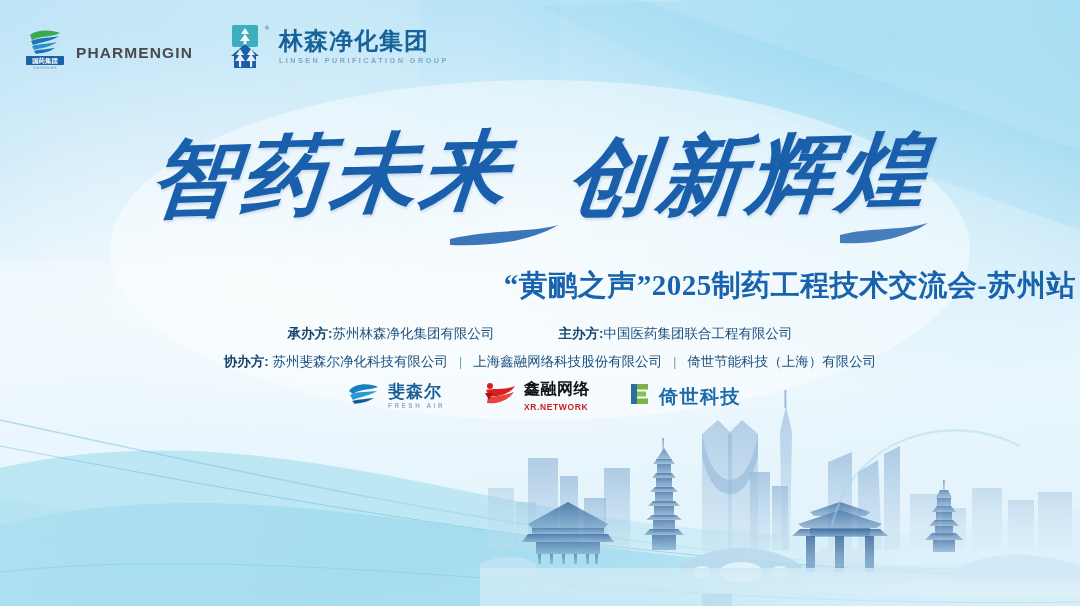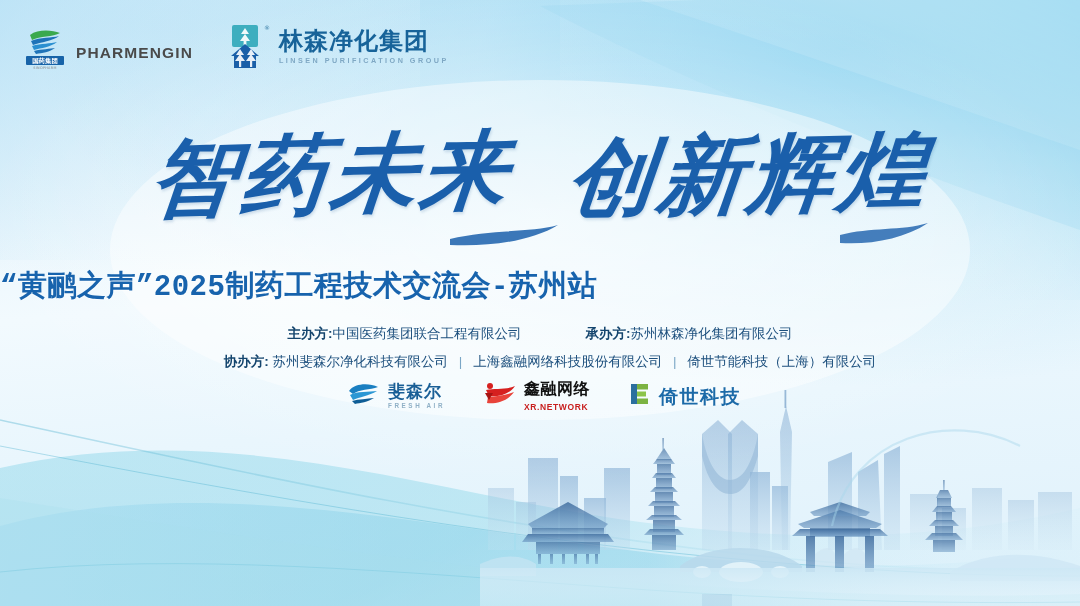--- a/index.html
+++ b/index.html
@@ -43,23 +43,23 @@
     font-size:86px;font-weight:700;color:#1a5fab;
     letter-spacing:4px;line-height:1.08;
     transform:skewX(-7deg) rotate(-1.6deg);
     text-shadow:1px 2px 3px rgba(18,78,140,.18);
     font-style:italic;
   }
   .hl-word.second{transform:skewX(-7deg) rotate(-1.2deg);}
   .brush{position:absolute;pointer-events:none;}
   
   .subtitle{
-    position:absolute;left:0;right:16px;top:266px;text-align:left;
+    position:absolute;left:0;right:4px;top:266px;text-align:right;
     font-size:29px;font-weight:700;color:#1763ad;letter-spacing:.5px;
-    font-family:Liberation Mono, monospace;
+    font-family:Liberation Serif, serif;
     text-shadow:0 1px 1px rgba(255,255,255,.6);
   }
   
   .org-row{
     position:absolute;left:0;right:0;top:325px;
     display:flex;justify-content:center;gap:64px;
     font-size:13.5px;color:#1c4f7d;
   }
   .org-row .lbl{font-weight:700;color:#14456e;}
   .coorg{
@@ -326,24 +326,24 @@
 
   <svg class="brush" style="left:150px;top:205px;" width="800" height="60" viewBox="0 0 800 60" xmlns="http://www.w3.org/2000/svg">
     <path d="M300,34 C340,24 380,28 408,20 C382,36 340,42 300,40 Z" fill="#1a5fab" opacity="0.85"></path>
     <path d="M690,30 C720,22 752,26 778,18 C754,34 720,40 690,38 Z" fill="#1a5fab" opacity="0.8"></path>
   </svg>
 
   <div class="subtitle">“黄鹂之声”2025制药工程技术交流会-苏州站</div>
 
   <div class="org-row">
     <span>
-      <span class="lbl">主办方:</span><span>中国医药集团联合工程有限公司</span>
+      <span class="lbl">承办方:</span><span>苏州林森净化集团有限公司</span>
     </span>
     <span>
-      <span class="lbl">承办方:</span><span>苏州林森净化集团有限公司</span>
+      <span class="lbl">主办方:</span><span>中国医药集团联合工程有限公司</span>
     </span>
   </div>
 
   <div class="coorg">
     <span class="lbl">协办方:</span>
     <span>苏州斐森尔净化科技有限公司</span>
     <span class="sep">|</span>
     <span>上海鑫融网络科技股份有限公司</span>
     <span class="sep">|</span>
     <span>倚世节能科技（上海）有限公司</span>

